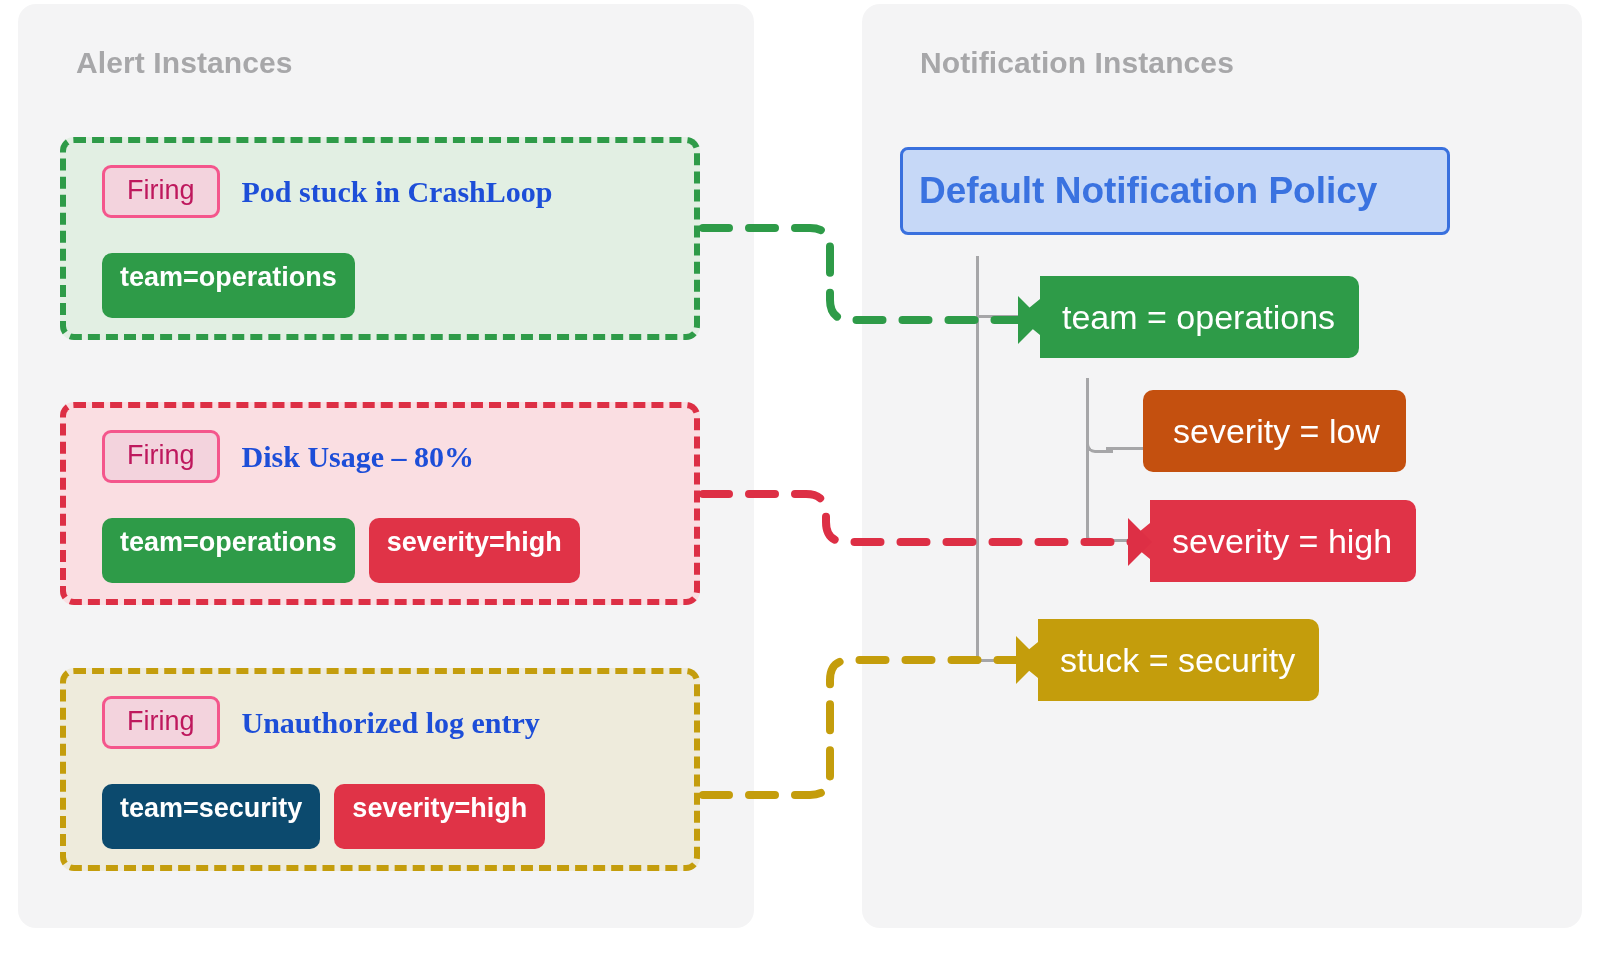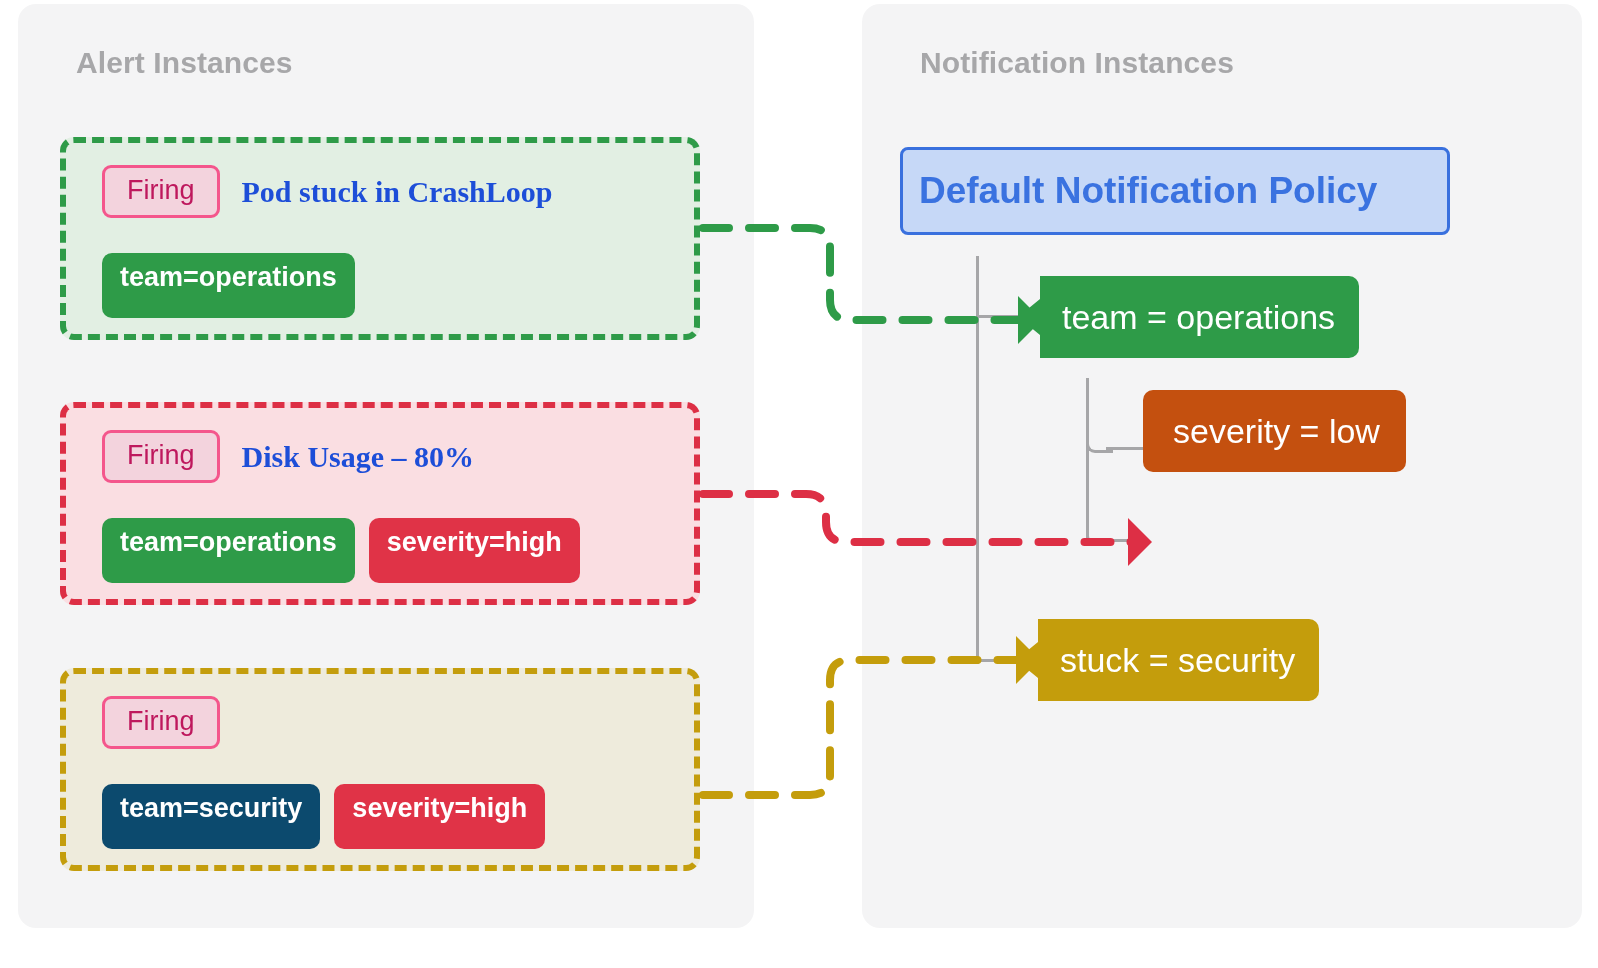--- a/index.html
+++ b/index.html
@@ -219,20 +219,21 @@
     </div>
     <div class="alert-row-labels">
       <span class="label-chip chip-green">team=operations</span>
       <span class="label-chip chip-red">severity=high</span>
     </div>
   </div>
 
   <div class="alert-card" id="alert-card-2">
     <div class="alert-row-top">
       <span class="firing-badge">Firing</span>
+      <span class="alert-title">Unauthorized log entry</span>
     </div>
     <div class="alert-row-labels">
       <span class="label-chip chip-yellow">team=security</span>
       <span class="label-chip chip-red">severity=high</span>
     </div>
   </div>
 
   <div class="panel" id="panel-policies">
     <div class="panel-title">Notification Instances</div>
   </div>
@@ -256,20 +257,23 @@
   <div class="tree-line" style="left:1106px; top:539px; width:38px; height:3px;"></div>
 
   <div class="matcher matcher-arrow m-green" style="left:1018px; top:276px;">
     <span>team = operations</span>
   </div>
 
   <div class="matcher matcher-plain m-orange" style="left:1143px; top:390px;">
     <span>severity = low</span>
   </div>
 
+  <div class="matcher matcher-arrow m-red" style="left:1128px; top:500px;">
+    <span>severity = high</span>
+  </div>
 
   <div class="matcher matcher-arrow m-yellow" style="left:1016px; top:619px;">
     <span>stuck = security</span>
   </div>
 
   <svg id="connectors" viewBox="0 0 1598 968" xmlns="http://www.w3.org/2000/svg">
 
     <path d="M 703 228 L 810 228 Q 830 228 830 248 L 830 300 Q 830 320 850 320 L 1027 320" fill="none" stroke="#2E9B48" stroke-width="8" stroke-dasharray="26 20" stroke-linecap="round"></path>
     <polygon points="1018,296 1042,320 1018,344" fill="#2E9B48"></polygon>
 

